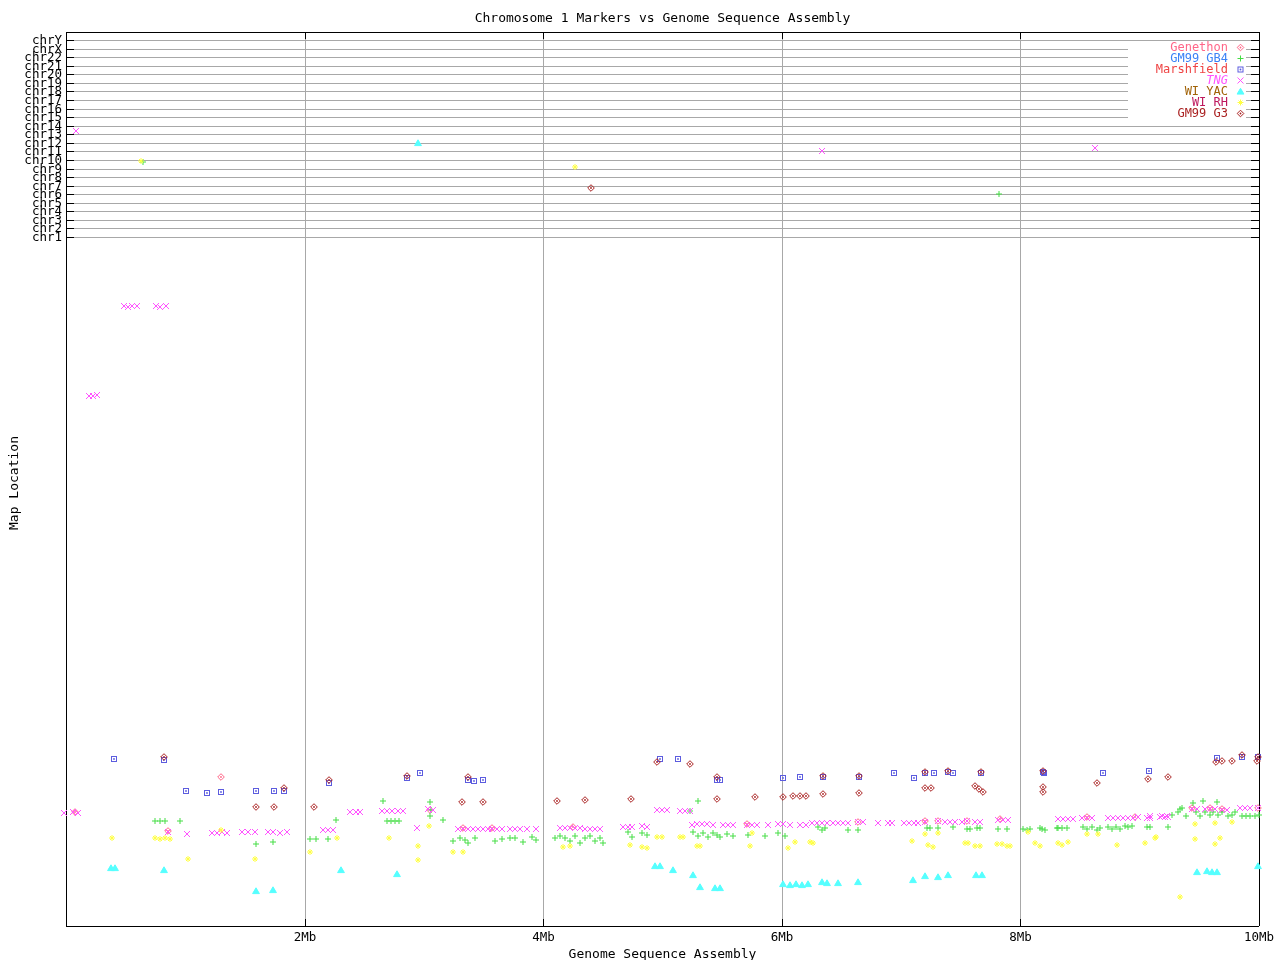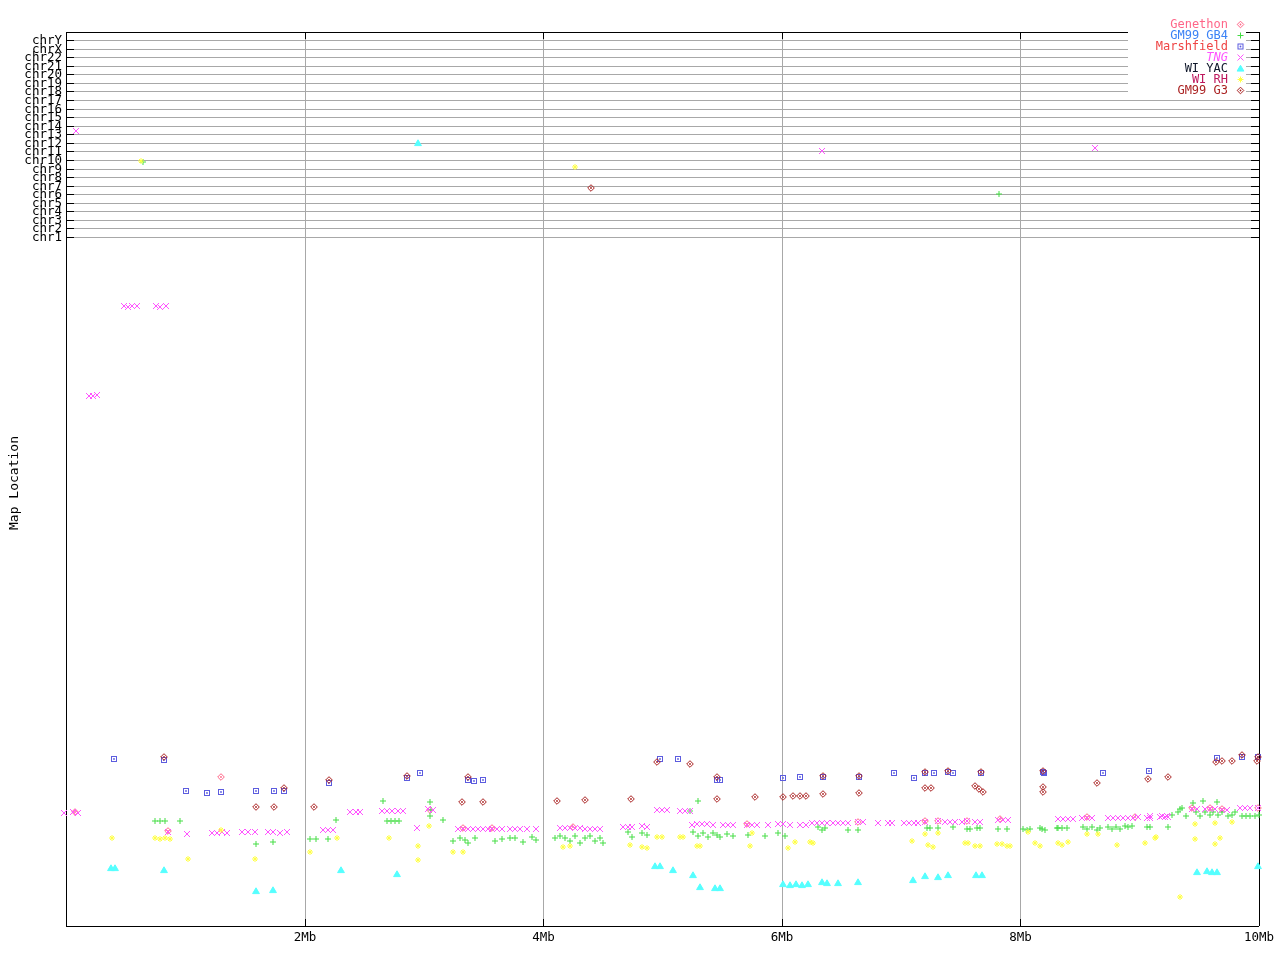--- a/index.html
+++ b/index.html
@@ -4,29 +4,30 @@
 <style>
   html,body{margin:0;padding:0;background:#ffffff;}
   .stage{position:relative;width:1280px;height:960px;background:#ffffff;overflow:hidden;
          font-family:"DejaVu Sans Mono","Liberation Mono",monospace;color:#000;}
   .chart-title{position:absolute;top:10px;left:66px;width:1193px;text-align:center;
                font-size:13px;letter-spacing:0px;white-space:pre;}
   .x-title{position:absolute;top:946px;left:66px;width:1193px;text-align:center;font-size:13px;}
   .y-title{position:absolute;top:483px;left:13px;transform:translate(-50%,-50%) rotate(-90deg);
            font-size:13px;white-space:nowrap;}
   svg#plot{position:absolute;left:0;top:0;}
-  .legend{position:absolute;left:1128px;top:19px;width:118px;background:#ffffff;}
+  .legend{position:absolute;left:1128px;top:42px;width:118px;background:#ffffff;}
   .legend-row{display:flex;align-items:center;justify-content:flex-end;height:11px;}
   .legend-label{font-size:12px;line-height:11px;text-align:right;white-space:pre;}
   .legend-marker{width:11px;height:11px;margin-left:7px;flex:0 0 11px;}
 </style>
 </head>
 <body>
 
 <div class="stage">
+  <div class="chart-title">Chromosome 1 Markers vs Genome Sequence Assembly</div>
   <div class="y-title">Map Location</div>
 
   <svg id="plot" width="1280" height="960">
       <line x1="74" y1="40" x2="1251" y2="40" stroke="#a8a8a8" stroke-width="1" shape-rendering="crispEdges"></line>
       <line x1="66" y1="40" x2="74" y2="40" stroke="#000000" stroke-width="1" shape-rendering="crispEdges"></line>
       <line x1="1251" y1="40" x2="1259" y2="40" stroke="#000000" stroke-width="1" shape-rendering="crispEdges"></line>
       <text x="62" y="44" text-anchor="end" font-family="&quot;DejaVu Sans Mono&quot;,&quot;Liberation Mono&quot;,monospace" font-size="12.5px" fill="#000000">chrY</text>
       <line x1="74" y1="49" x2="1251" y2="49" stroke="#a8a8a8" stroke-width="1" shape-rendering="crispEdges"></line>
       <line x1="66" y1="49" x2="74" y2="49" stroke="#000000" stroke-width="1" shape-rendering="crispEdges"></line>
       <line x1="1251" y1="49" x2="1259" y2="49" stroke="#000000" stroke-width="1" shape-rendering="crispEdges"></line>
@@ -2222,21 +2223,21 @@
     <div class="legend-row">
       <span class="legend-label" style="color: rgb(255, 85, 255); font-style: italic;">TNG</span>
       <svg class="legend-marker" viewBox="0 0 11 11">
           <g>
             <line x1="2.5" y1="2.5" x2="8.5" y2="8.5" stroke="#ff55ff" stroke-width="1"></line>
             <line x1="8.5" y1="2.5" x2="2.5" y2="8.5" stroke="#ff55ff" stroke-width="1"></line>
           </g>
         </svg>
     </div>
     <div class="legend-row">
-      <span class="legend-label" style="color: #0f172a;">WI YAC</span>
+      <span class="legend-label" style="color: #a16207;">WI YAC</span>
       <svg class="legend-marker" viewBox="0 0 11 11">
           <g>
             <path d="M 5.5 2.3 L 8.9 8.1 L 2.1 8.1 Z" fill="#55ffff" stroke="#55ffff"></path>
           </g>
         </svg>
     </div>
     <div class="legend-row">
       <span class="legend-label" style="color: #be185d;">WI RH</span>
       <svg class="legend-marker" viewBox="0 0 11 11">
           <g>
@@ -2251,13 +2252,14 @@
       <span class="legend-label" style="color: rgb(170, 34, 34); text-align: center;">GM99 G3</span>
       <svg class="legend-marker" viewBox="0 0 11 11">
           <g>
             <path d="M 5.5 2.2 L 8.8 5.5 L 5.5 8.8 L 2.2 5.5 Z" fill="none" stroke="#aa2222"></path>
             <circle cx="5.5" cy="5.5" r="0.9" fill="#aa2222"></circle>
           </g>
         </svg>
     </div>
   </div>
 
+  <div class="x-title">Genome Sequence Assembly</div>
 </div>
 
 </body></html>

